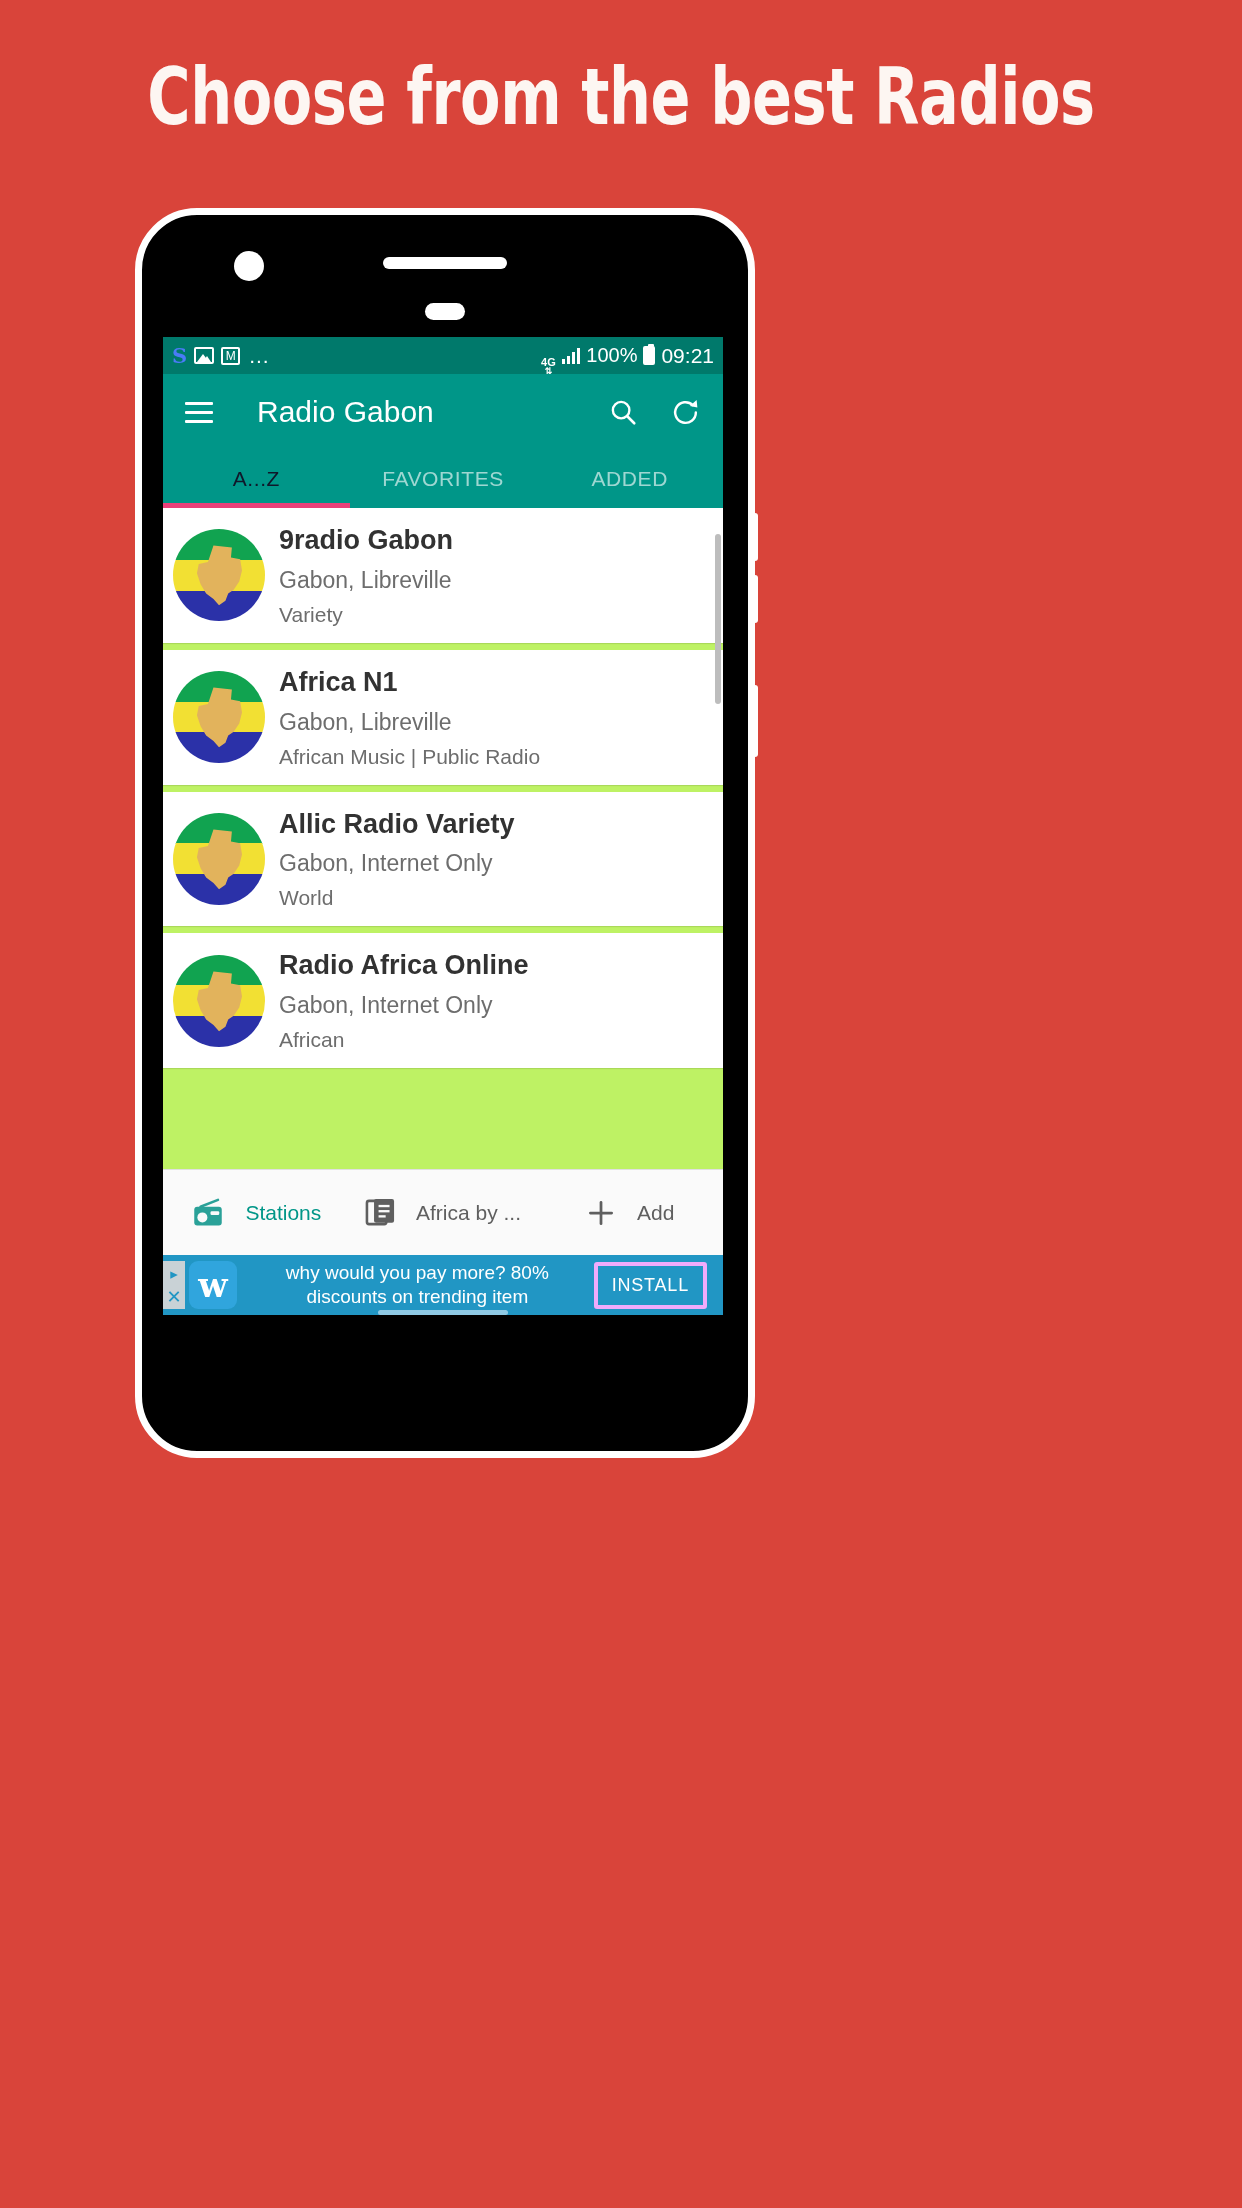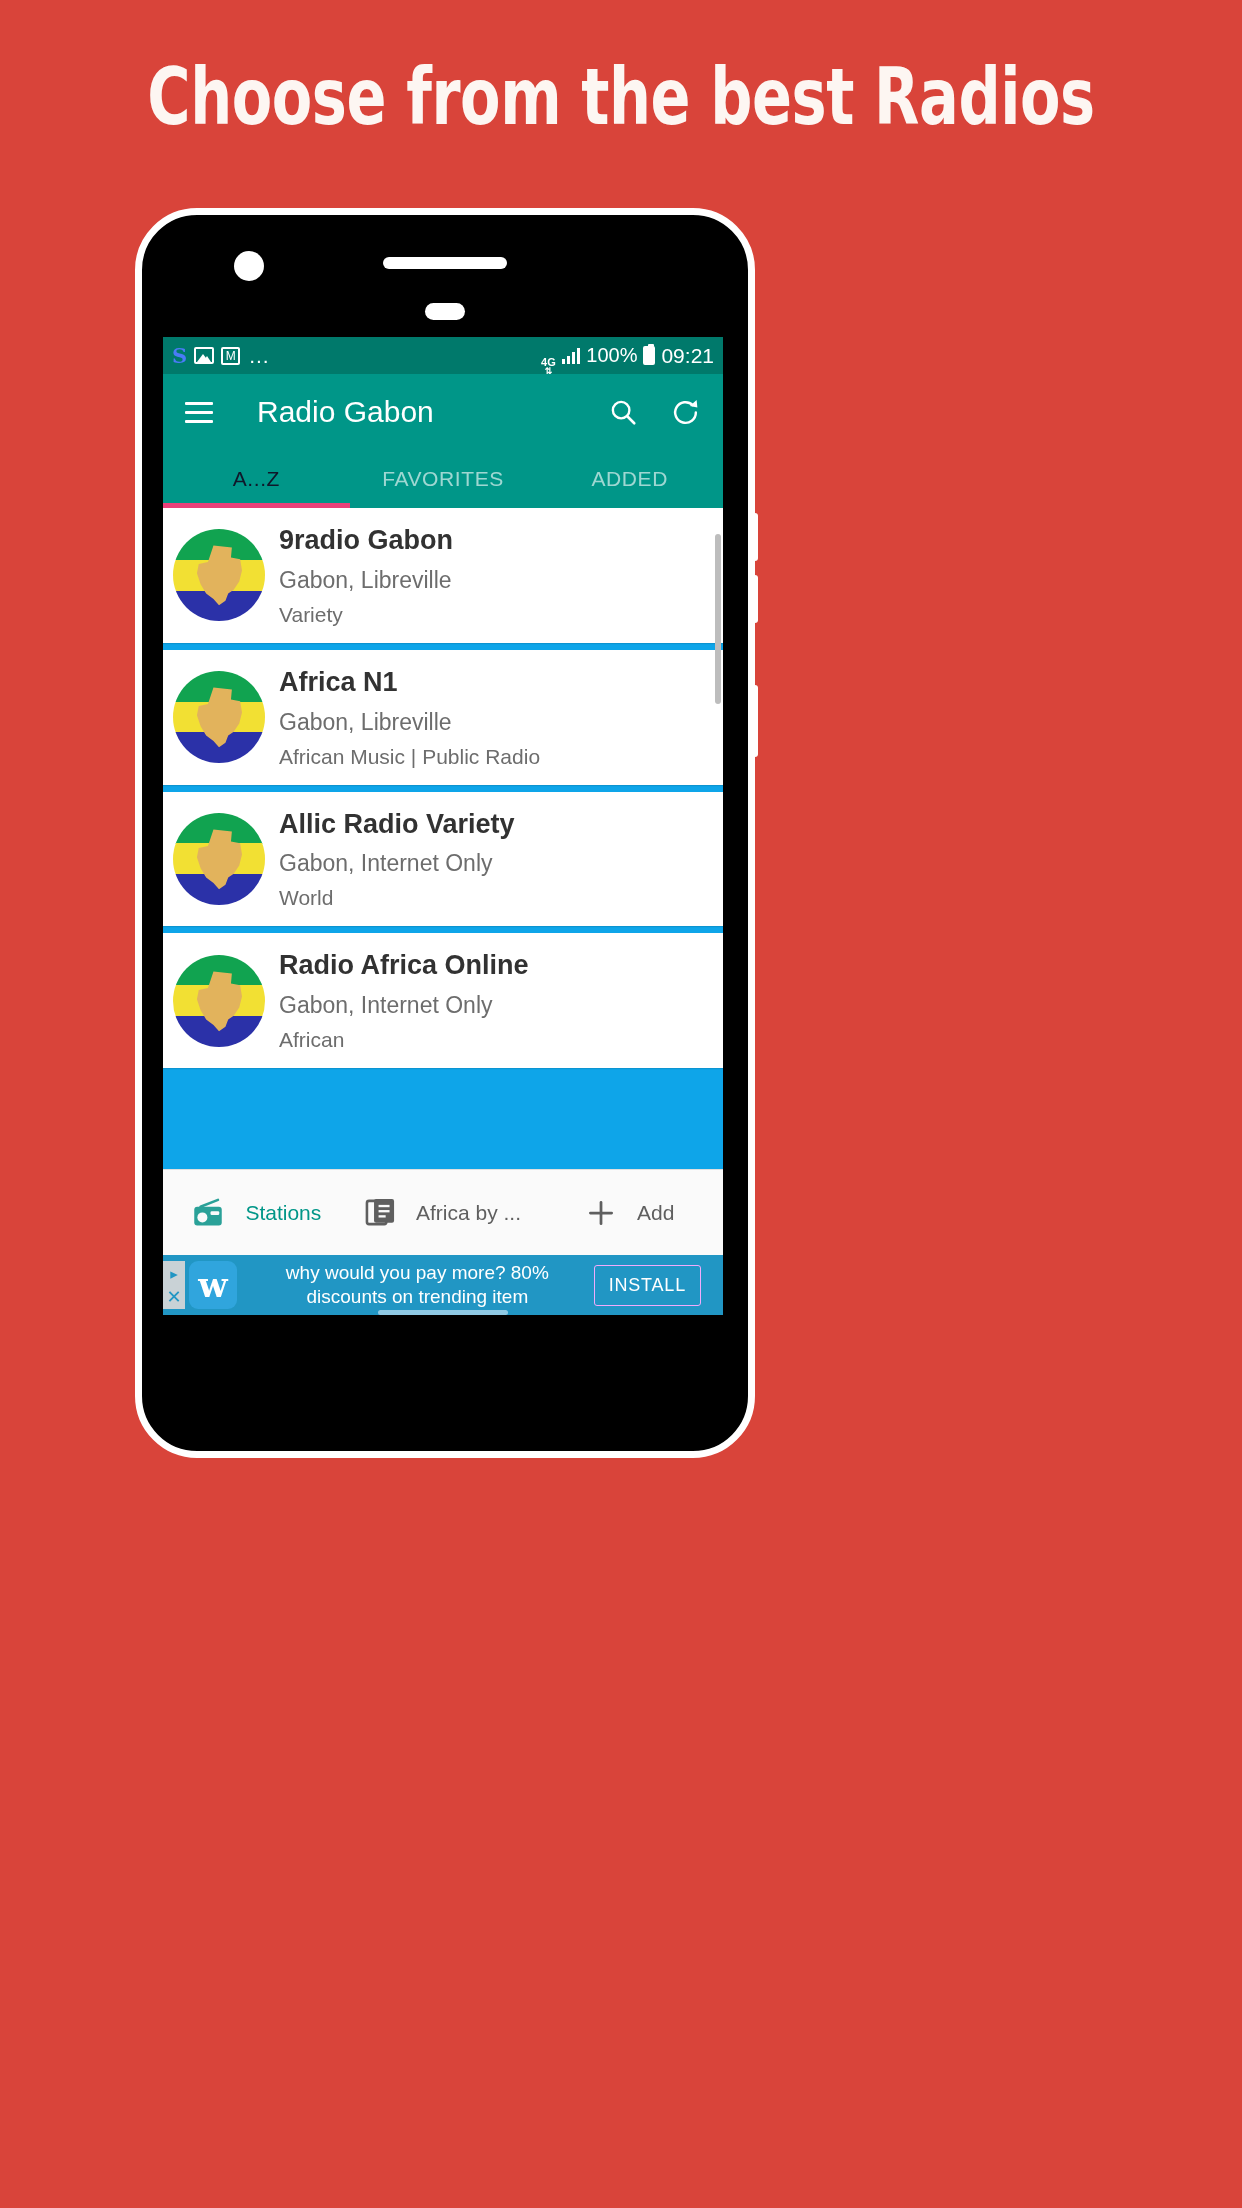--- a/index.html
+++ b/index.html
@@ -139,21 +139,21 @@
     color:rgba(255,255,255,0.62); font-size:21px; letter-spacing:0.6px;
     cursor:pointer;
   }
   .tab.active{ color:#0f172a; }
   .tab-ind{
     position:absolute; bottom:0; left:0; width:33.33%; height:5px; background:#ec407a;
   }
 
   
   .list{
-    flex:1; overflow:hidden; position:relative; background:#0ea5e9;
+    flex:1; overflow:hidden; position:relative; background:#bef264;
   }
   .card{
     background:#fff; margin:0 0 7px 0;
     padding:16px 0 16px 0;
     display:flex; align-items:center;
     box-shadow:0 1px 1px rgba(0,0,0,0.10);
   }
   .logo{
     flex:0 0 92px; width:92px; height:92px; margin:0 14px 0 10px;
     border-radius:50%; position:relative; overflow:hidden;
@@ -204,22 +204,22 @@
   .ad-logo{
     flex:0 0 48px; width:48px; height:48px; margin-left:4px;
     background:#30a5dd; border-radius:9px;
     display:flex; align-items:center; justify-content:center;
     color:#fff; font-size:34px; font-weight:700; font-family:"DejaVu Serif",serif;
   }
   .ad-text{
     flex:1; color:#fff; font-size:19px; line-height:1.28; padding:0 8px 0 12px;text-align:center;
   }
   .ad-install{
-    flex:0 0 auto; margin-right:22px;
-    border:1px solid #f0abfc; border-radius:3px;
+    flex:0 0 auto; margin-right:16px;
+    border:4px solid #f0abfc; border-radius:3px;
     color:#fff; font-size:18px; letter-spacing:0.8px;
     padding:9px 14px; background:transparent; cursor:pointer;
   }
   .ad-underline{
     position:absolute; left:50%; transform:translateX(-50%); bottom:0;
     width:130px; height:5px; background:#8fc9e4; border-radius:3px;
   }
 </style>
 </head>
 <body>

